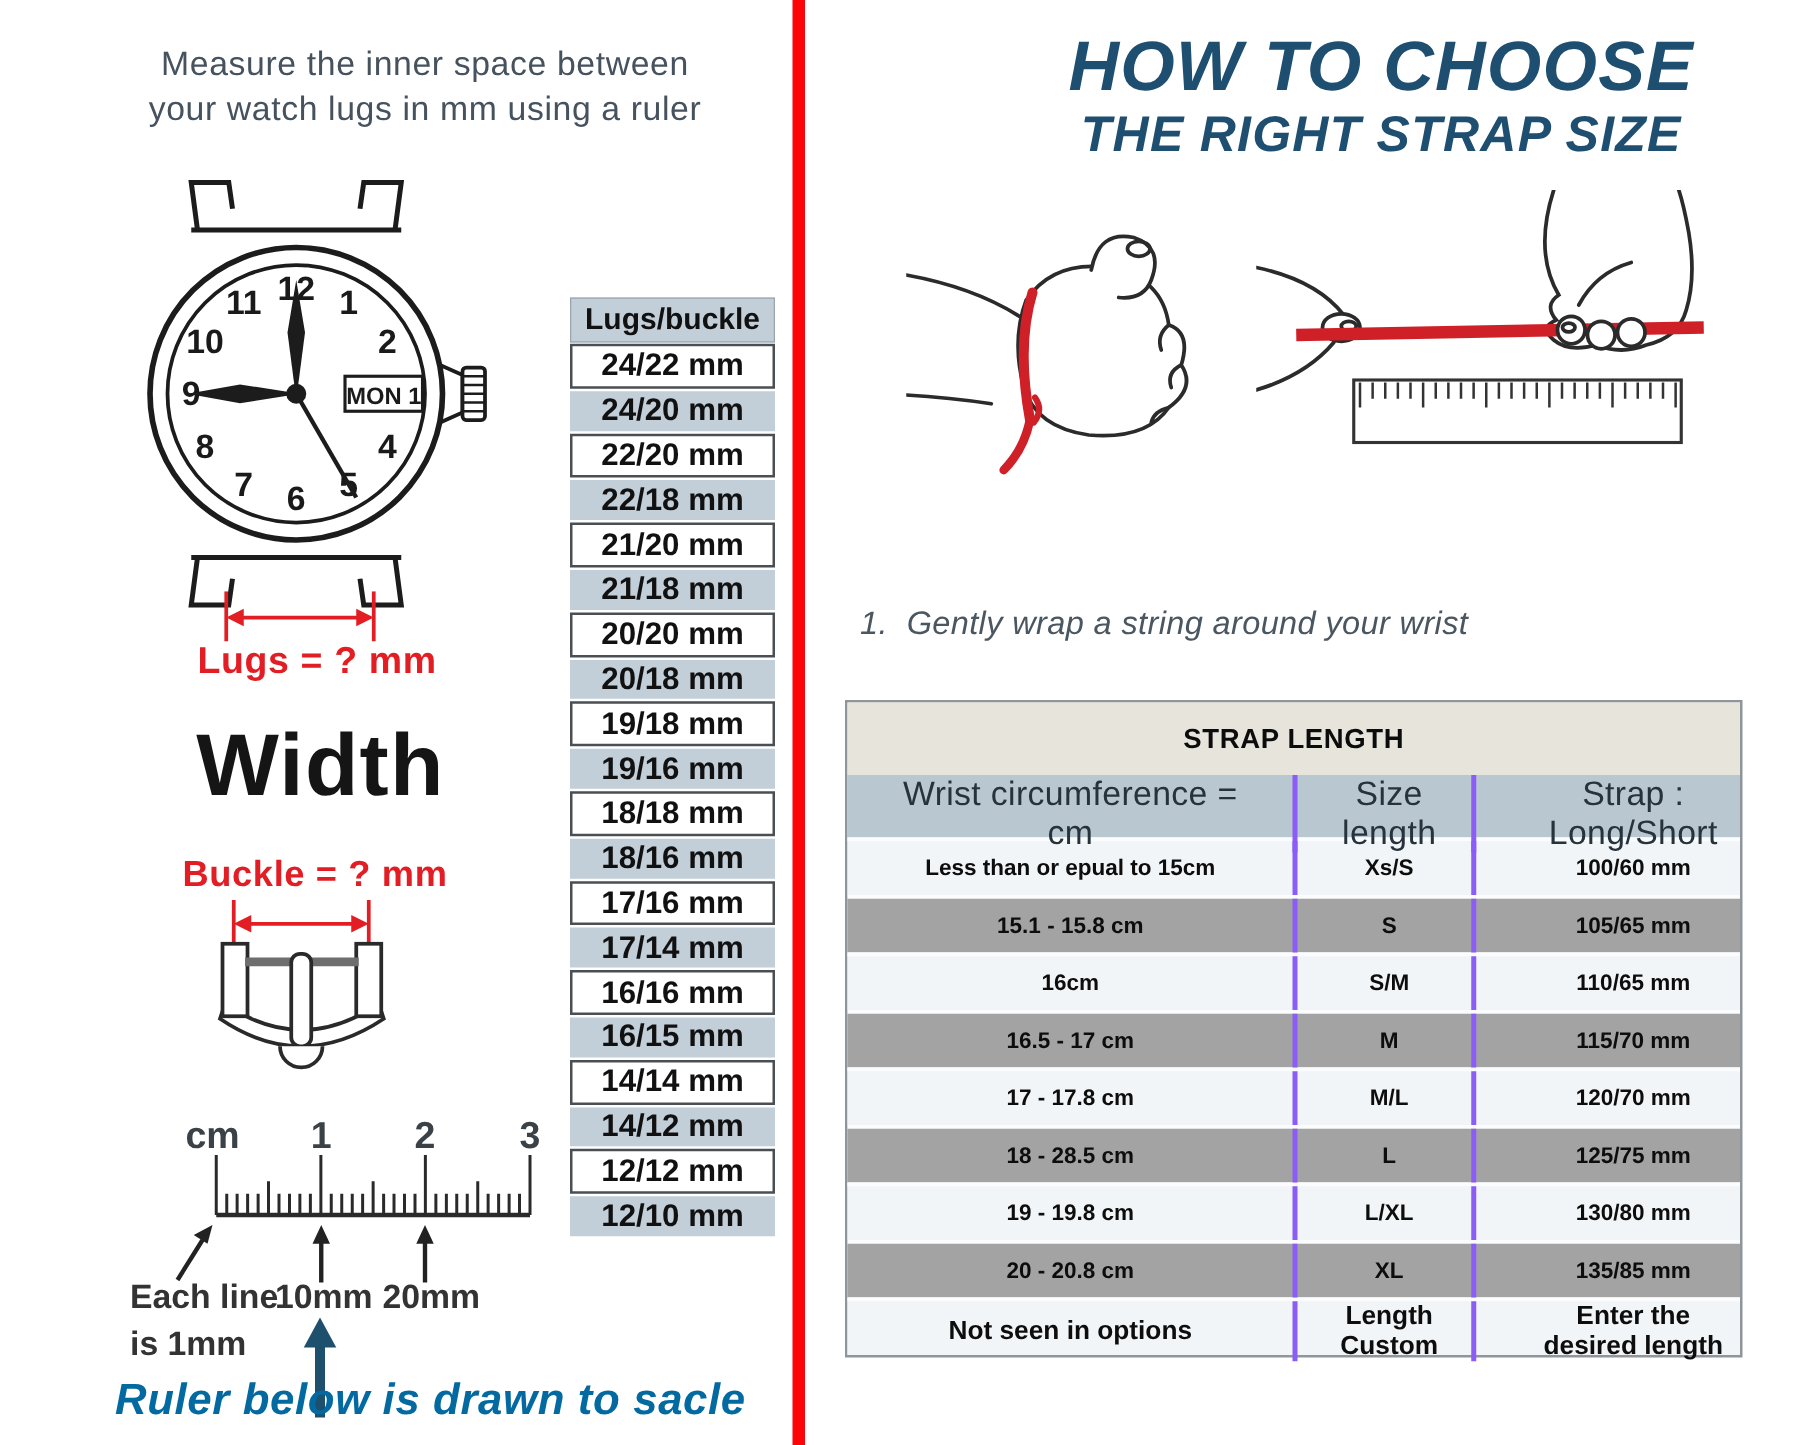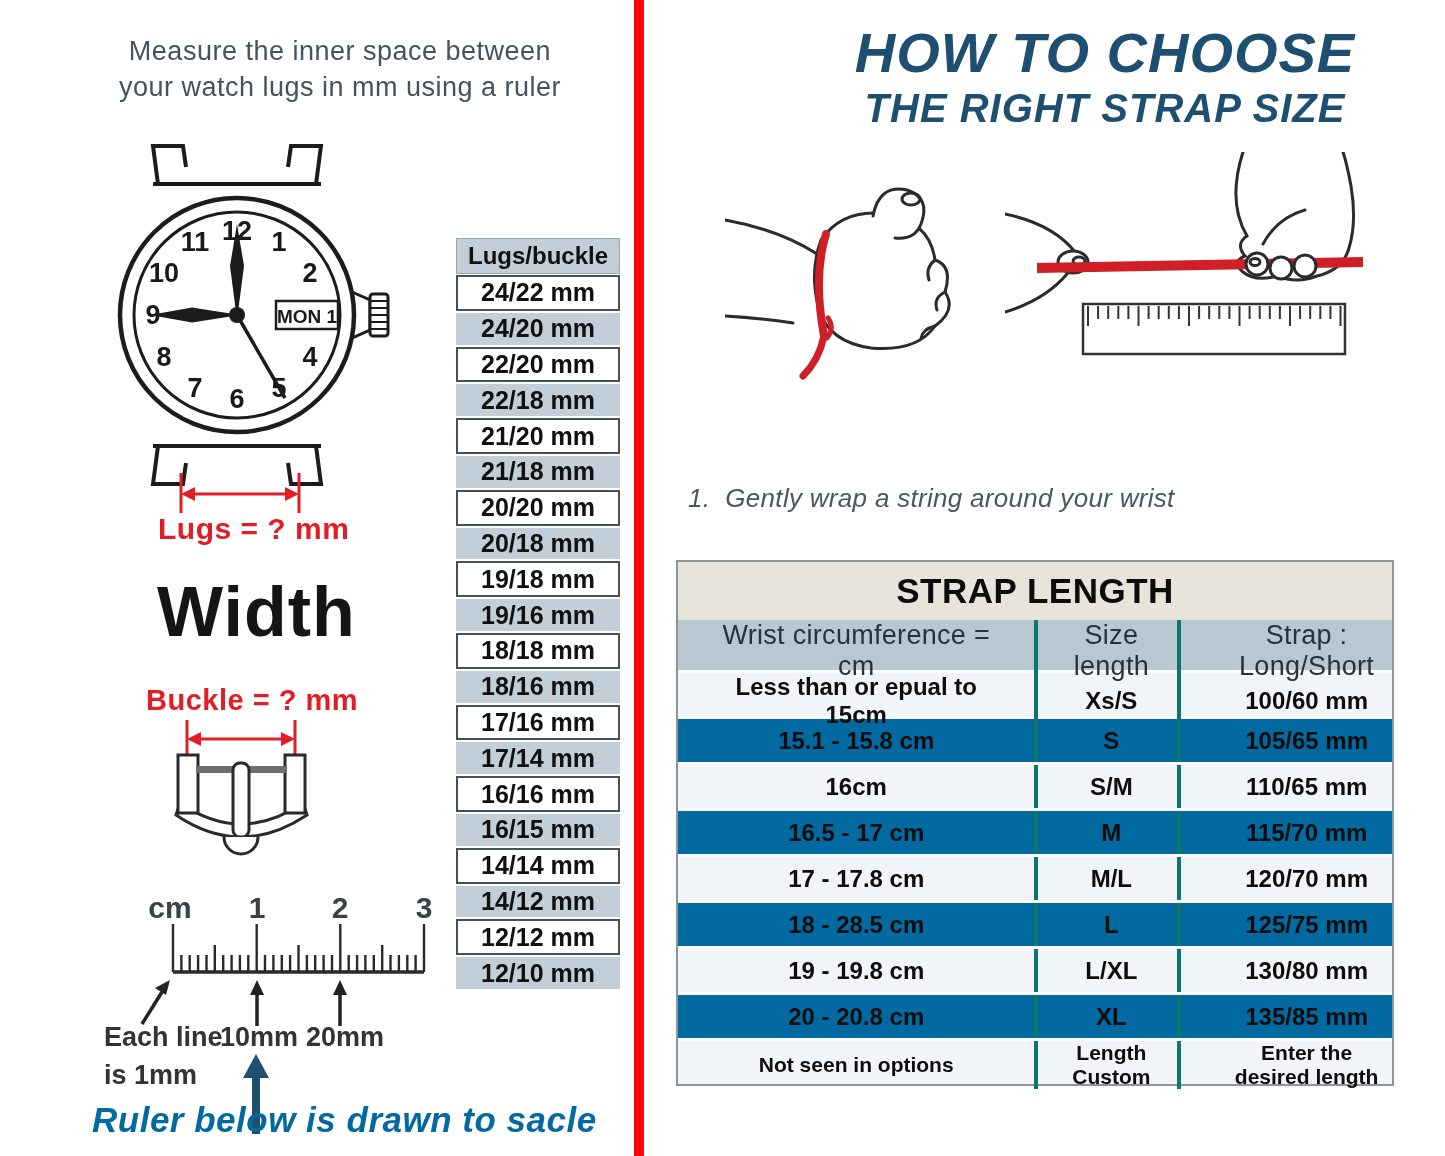--- a/index.html
+++ b/index.html
@@ -29,28 +29,28 @@
   
   .title1{left:735px;top:20px;width:740px;text-align:center;color:#1f4f70;font-weight:bold;
           font-style:italic;font-size:56px;letter-spacing:1px;}
   .title2{left:735px;top:86px;width:740px;text-align:center;color:#1f4f70;font-weight:bold;
           font-style:italic;font-size:40px;letter-spacing:1px;}
   .instructions{left:688px;top:406px;width:700px;font-style:italic;font-size:26px;line-height:1.42;
                 color:#4a5660;letter-spacing:.3px;white-space:pre-wrap;}
 
   .straptable{left:676px;top:560px;width:714px;border:2px solid #8e959b;}
   .t-title{height:58px;background:#e7e4dc;display:flex;align-items:center;justify-content:center;
-           font-weight:bold;font-size:35px;color:#0c0c0c;letter-spacing:.5px;}
+           font-weight:bold;font-size:22px;color:#0c0c0c;letter-spacing:.5px;}
   .t-row{display:grid;grid-template-columns:45.3% 20% 34.7%;}
   .t-row > div{display:flex;align-items:center;justify-content:center;text-align:center;margin-left:33px;}
-  .t-row > div + div{border-left:4px solid #0f766e;padding-left:40px;}
+  .t-row > div + div{border-left:4px solid #8b5cf6;padding-left:40px;}
   .t-head{height:50px;background:#b9c7d1;color:#26323c;font-size:27px;letter-spacing:.3px;}
-  .t-body{height:43px;font-weight:bold;font-size:24px;color:#0d0d0d;border-top:3px solid #fbfcfd;}
+  .t-body{height:43px;font-weight:bold;font-size:18px;color:#0d0d0d;border-top:3px solid #fbfcfd;}
   .r-light{background:#f2f5f7;}
-  .r-gray{background:#0369a1;}
+  .r-gray{background:#a3a3a3;}
   .r-small{font-size:21px;}
 </style>
 </head>
 <body>
 
 <div class="canvas">
 
   <div class="abs intro">
     <div>Measure the inner space between</div>
     <div>your watch lugs in mm using a ruler</div>

